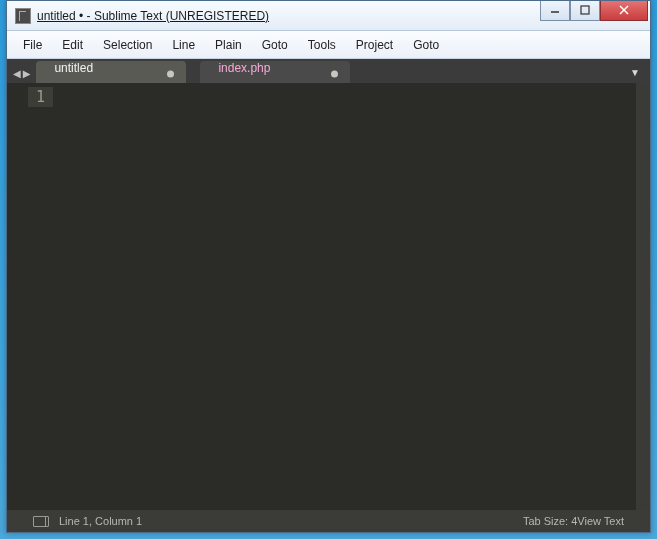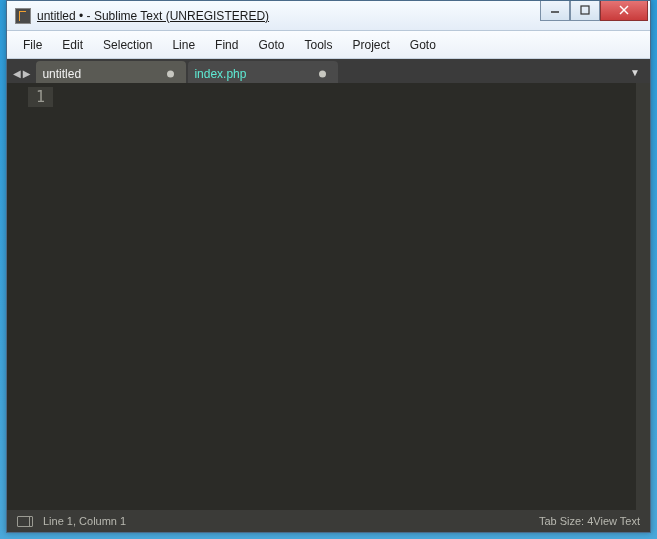--- a/index.html
+++ b/index.html
@@ -19,35 +19,35 @@
   .win-btn svg { display: block; }
 
   
   .menubar { height: 28px; background: linear-gradient(to bottom, #fafcff, #ebf1f8); display: flex; align-items: center; padding: 0 6px; border-bottom: 1px solid #c7d3e0; }
   .menu-item { font-size: 12px; color: #222; padding: 3px 10px; cursor: default; }
 
   
   .tabstrip { height: 28px; background: #3b3b3b; display: flex; align-items: flex-end; position: relative; }
   .nav-arrows { display: flex; align-items: center; padding: 0 6px; height: 100%; gap: 2px; }
   .nav-arrow { color: #c0c0c0; font-size: 10px; cursor: default; }
-  .tab { height: 26px; display: flex; align-items: center; padding: 0 34px 0 6px; font-size: 12px; position: relative; cursor: default; min-width: 150px; }
+  .tab { height: 26px; display: flex; padding: 0 34px 0 18px; font-size: 12px; position: relative; cursor: default; min-width: 150px; }
   .tab.active { background: #5a5a54; color: #f2f2f2; border-radius: 4px 4px 0 0; }
-  .tab.inactive { background: #4a4a4a; color: #5eead4; border-radius: 4px 4px 0 0; margin-left: 2px; }
+  .tab.inactive { background: #4a4a4a; color: #f9a8d4; border-radius: 4px 4px 0 0; margin-left: 14px; }
   .tab .dirty-dot { position: absolute; right: 12px; top: 50%; transform: translateY(-50%); width: 7px; height: 7px; border-radius: 50%; background: #c7c7c0; }
   .tabs-dropdown { position: absolute; right: 10px; top: 8px; color: #d8d8d8; font-size: 10px; cursor: default; }
 
   
   .editor-wrap { position: absolute; top: 82px; left: 0; right: 0; bottom: 22px; background: #2b2b27; display: flex; }
   .gutter { width: 56px; background: #2b2b27; text-align: right; padding: 4px 10px 0 0; }
   .line-num { display: inline-block; background: #3d3d38; color: #9a9a92; font-family: Consolas, monospace; font-size: 15px; padding: 1px 8px; }
   .code-area { flex: 1; position: relative; }
   .minimap-scroll { position: absolute; right: 0; top: 0; width: 14px; height: 100%; background: #3a3a36; }
 
   
-  .statusbar { position: absolute; bottom: 0; left: 0; right: 0; height: 22px; background: #3b3b38; display: flex; align-items: center; color: #b8b8b0; font-size: 11px; padding: 0 10px; }
+  .statusbar { position: absolute; bottom: 0; left: 0; right: 0; height: 22px; background: #3b3b38; display: flex; align-items: center; color: #b8b8b0; font-size: 11px; padding: 0 26px; }
   .status-icon { width: 16px; height: 11px; border: 1px solid #9a9a92; border-radius: 1px; margin-right: 10px; position: relative; }
   .status-icon::after { content: ""; position: absolute; right: 2px; top: 0; width: 1px; height: 100%; background: #9a9a92; }
   .status-spacer { flex: 1; }
   .status-seg { cursor: default; }
 </style>
 </head>
 <body>
 
 <div class="window">
 
@@ -73,21 +73,21 @@
           </svg>
       </div>
     </div>
   </div>
 
   <div class="menubar">
     <div class="menu-item">File</div>
     <div class="menu-item">Edit</div>
     <div class="menu-item">Selection</div>
     <div class="menu-item">Line</div>
-    <div class="menu-item">Find</div>
+    <div class="menu-item">Plain</div>
     <div class="menu-item">Goto</div>
     <div class="menu-item">Tools</div>
     <div class="menu-item">Project</div>
     <div class="menu-item">Goto</div>
   </div>
 
   <div class="tabstrip">
     <div class="nav-arrows">
       <span class="nav-arrow">◀</span>
       <span class="nav-arrow">▶</span>

